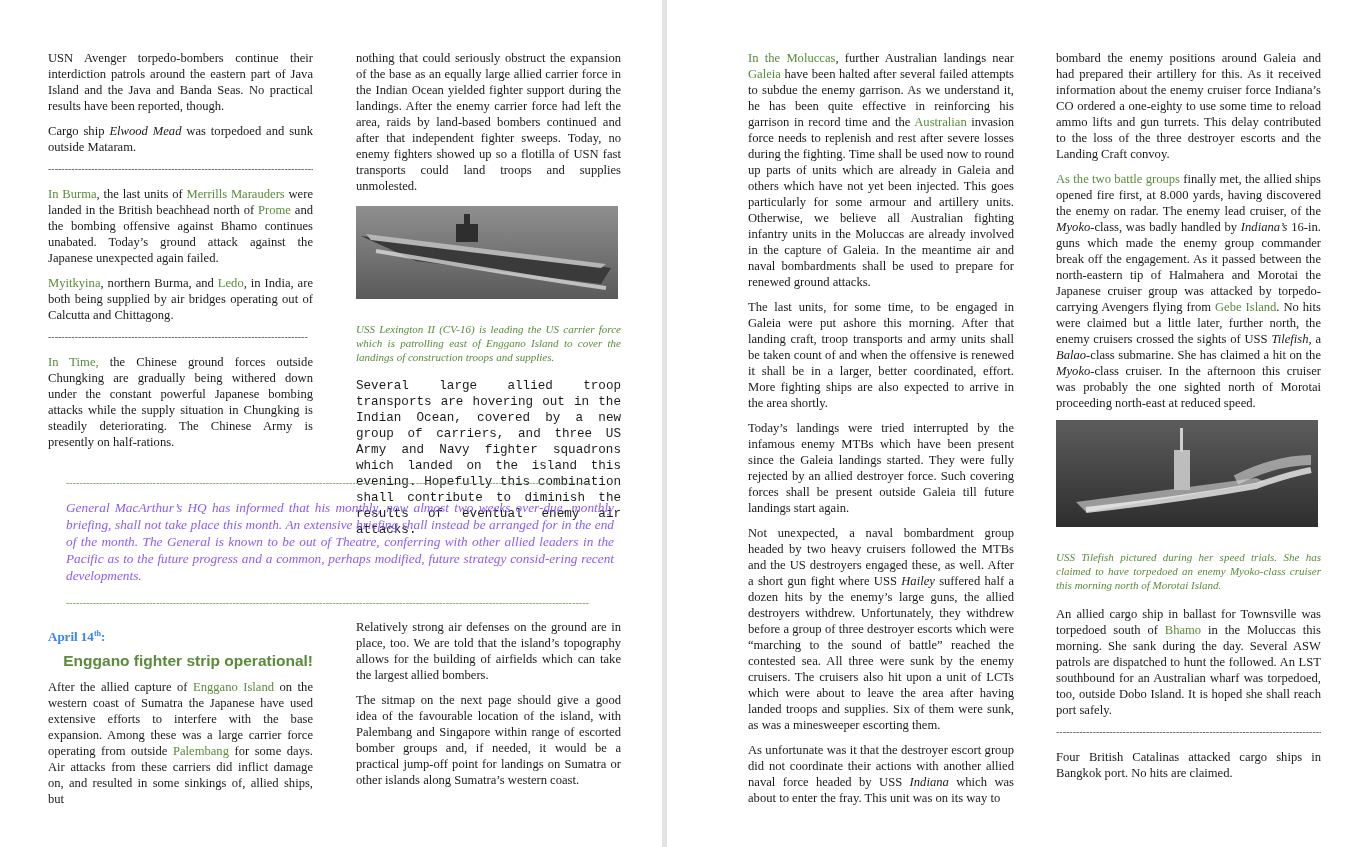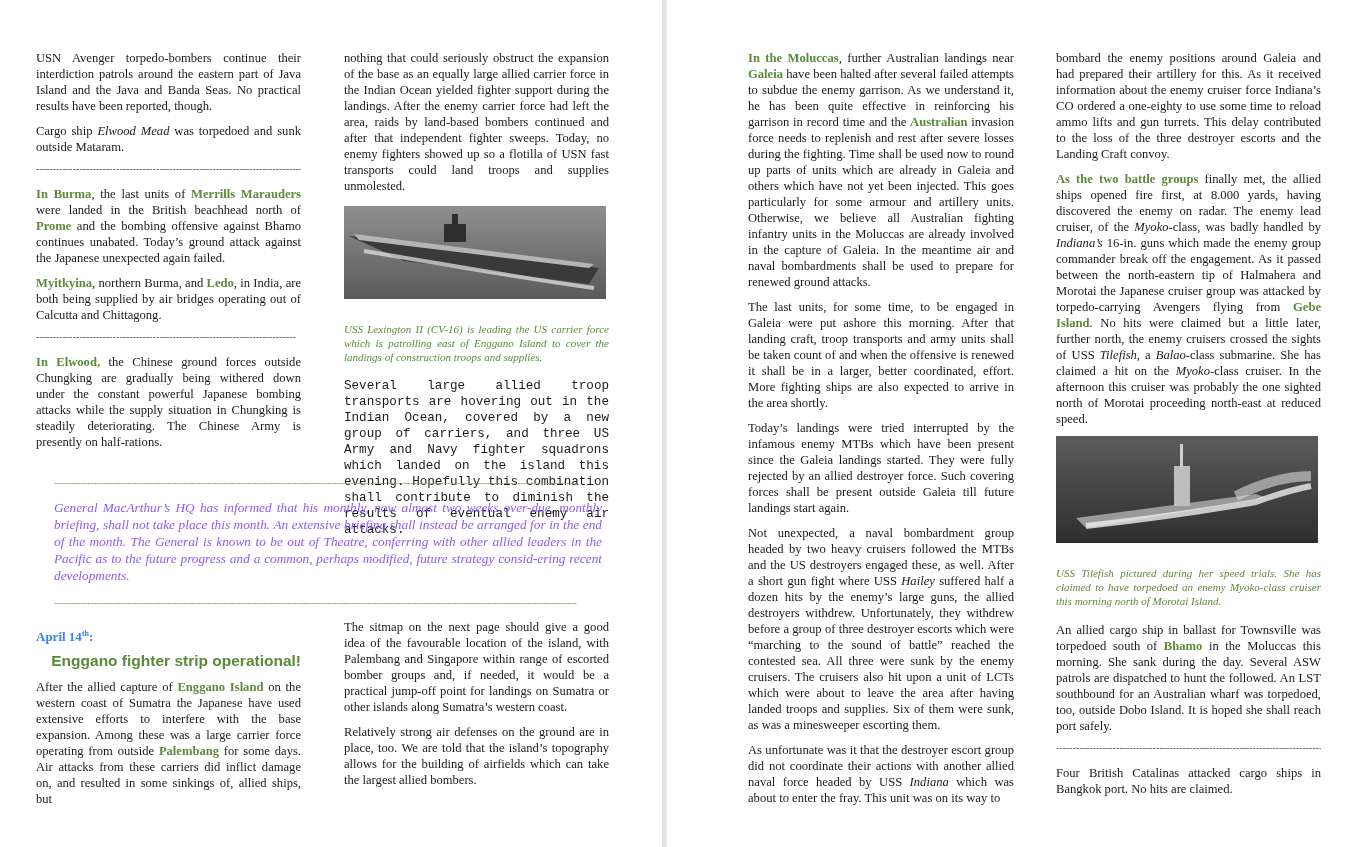--- a/index.html
+++ b/index.html
@@ -1,24 +1,24 @@
 <!DOCTYPE html>
 <html><head>
 <meta charset="utf-8">
 <style>
   html, body { margin:0; padding:0; background:#ffffff; }
   body { width:1355px; height:847px; position:relative; overflow:hidden;
          font-family:"Liberation Serif", "DejaVu Serif", serif; color:#1a1a1a; }
   .page { position:absolute; top:0; height:847px; background:#ffffff; }
-  .page-left { left:4px; width:525px; }
+  .page-left { left:16px; width:525px; }
   .page-right { left:667px; width:688px; }
   .gutter { position:absolute; left:662px; top:0; width:5px; height:847px; background:#e3e3e3; }
   .col { position:absolute; font-size:12.6px; line-height:16px; text-align:justify; }
   .col p { margin:0 0 9px 0; }
-  .g { color:#5a8a3a; font-weight:bold; }
+  .g { color:#5a8a3a; font-weight:normal; }
   i { font-style:italic; }
   .dash { color:#555; font-size:10px; letter-spacing:0; overflow:hidden; white-space:nowrap; margin:6px 0 12px 0; line-height:10px; }
   .caption { color:#5a8a3a; font-style:italic; font-size:11px; line-height:14px; margin-top:23px; text-align:justify; }
   .photo { background:#6e6e6e; position:relative; overflow:hidden; }
   .date { color:#3b82f6; font-weight:bold; font-size:13px; margin:0 0 8px 0; }
   .date sup { font-size:8px; }
   .headline { font-family:"Liberation Sans", "DejaVu Sans", sans-serif; color:#5a8a3a; font-weight:bold; font-size:15.5px; text-align:right; margin:0 0 10px 8px; }
   .macarthur { position:absolute; left:50px; top:499px; width:548px; color:#8b5cf6; font-style:italic; font-size:13.3px; line-height:17px; text-align:justify; }
   .wide-dash { position:absolute; left:50px; width:542px; color:#7aa35a; font-size:10px; overflow:hidden; white-space:nowrap; line-height:10px; }
 </style>
@@ -27,21 +27,21 @@
 
 <div class="page page-left">
 
   <div class="col" style="left:32px; top:50px; width:265px;">
     <p>USN Avenger torpedo-bombers continue their interdiction patrols around the eastern part of Java Island and the Java and Banda Seas. No practical results have been reported, though.</p>
     <p><span>Cargo ship </span><i>Elwood Mead</i><span> was torpedoed and sunk outside Mataram.</span></p>
     <div class="dash">-------------------------------------------------------------------------------------------------------------------------------------------------------------</div>
     <p><span class="g">In Burma</span><span>, the last units of </span><span class="g">Merrills Marauders</span><span> were landed in the British beachhead north of </span><span class="g">Prome</span><span> and the bombing offensive against Bhamo continues unabated. Today’s ground attack against the Japanese unexpected again failed.</span></p>
     <p><span class="g">Myitkyina</span><span>, northern Burma, and </span><span class="g">Ledo</span><span>, in India, are both being supplied by air bridges operating out of Calcutta and Chittagong.</span></p>
     <div class="dash" style="width:260px;">-------------------------------------------------------------------------------------------------------------------------------------------------------------</div>
-    <p><span class="g">In Elwood,</span><span> the Chinese ground forces outside Chungking are gradually being withered down under the constant powerful Japanese bombing attacks while the supply situation in Chungking is steadily deteriorating. The Chinese Army is presently on half-rations.</span></p>
+    <p><span class="g">In Time,</span><span> the Chinese ground forces outside Chungking are gradually being withered down under the constant powerful Japanese bombing attacks while the supply situation in Chungking is steadily deteriorating. The Chinese Army is presently on half-rations.</span></p>
   </div>
 
   <div class="col" style="left:340px; top:50px; width:265px;">
     <p>nothing that could seriously obstruct the expansion of the base as an equally large allied carrier force in the Indian Ocean yielded fighter support during the landings. After the enemy carrier force had left the area, raids by land-based bombers continued and after that independent fighter sweeps. Today, no enemy fighters showed up so a flotilla of USN fast transports could land troops and supplies unmolested.</p>
     <div class="photo" style="width:262px; height:93px; margin-top:12px;">
       <svg width="262" height="93" viewBox="0 0 262 93">
         <defs>
             <linearGradient id="sea1" x1="0" y1="0" x2="0" y2="1">
               <stop offset="0" stop-color="#8f8f8f"></stop>
               <stop offset="1" stop-color="#5a5a5a"></stop>
@@ -63,22 +63,22 @@
   <div class="macarthur">General MacArthur’s HQ has informed that his monthly, now almost two weeks over-due, monthly briefing, shall not take place this month. An extensive briefing shall instead be arranged for in the end of the month. The General is known to be out of Theatre, conferring with other allied leaders in the Pacific as to the future progress and a common, perhaps modified, future strategy consid-ering recent developments.</div>
   <div class="wide-dash" style="top:598px;">-------------------------------------------------------------------------------------------------------------------------------------------------------------</div>
 
   <div class="col" style="left:32px; top:626px; width:265px;">
     <div class="date"><span>April 14</span><sup>th</sup><span>:</span></div>
     <div class="headline">Enggano fighter strip operational!</div>
     <p><span>After the allied capture of </span><span class="g">Enggano Island</span><span> on the western coast of Sumatra the Japanese have used extensive efforts to interfere with the base expansion. Among these was a large carrier force operating from outside </span><span class="g">Palembang</span><span> for some days. Air attacks from these carriers did inflict damage on, and resulted in some sinkings of, allied ships, but</span></p>
   </div>
 
   <div class="col" style="left:340px; top:619px; width:265px;">
+    <p>Relatively strong air defenses on the ground are in place, too. We are told that the island’s topography allows for the building of airfields which can take the largest allied bombers.</p>
     <p>The sitmap on the next page should give a good idea of the favourable location of the island, with Palembang and Singapore within range of escorted bomber groups and, if needed, it would be a practical jump-off point for landings on Sumatra or other islands along Sumatra’s western coast.</p>
-    <p>Relatively strong air defenses on the ground are in place, too. We are told that the island’s topography allows for the building of airfields which can take the largest allied bombers.</p>
   </div>
 </div>
 
 <div class="gutter"></div>
 
 <div class="page page-right">
 
   <div class="col" style="left:81px; top:50px; width:266px;">
     <p><span class="g">In the Moluccas</span><span>, further Australian landings near </span><span class="g">Galeia</span><span> have been halted after several failed attempts to subdue the enemy garrison. As we understand it, he has been quite effective in reinforcing his garrison in record time and the </span><span class="g">Australian</span><span> invasion force needs to replenish and rest after severe losses during the fighting. Time shall be used now to round up parts of units which are already in Galeia and others which have not yet been injected. This goes particularly for some armour and artillery units. Otherwise, we believe all Australian fighting infantry units in the Moluccas are already involved in the capture of Galeia. In the meantime air and naval bombardments shall be used to prepare for renewed ground attacks.</span></p>
     <p>The last units, for some time, to be engaged in Galeia were put ashore this morning. After that landing craft, troop transports and army units shall be taken count of and when the offensive is renewed it shall be in a larger, better coordinated, effort. More fighting ships are also expected to arrive in the area shortly.</p>

